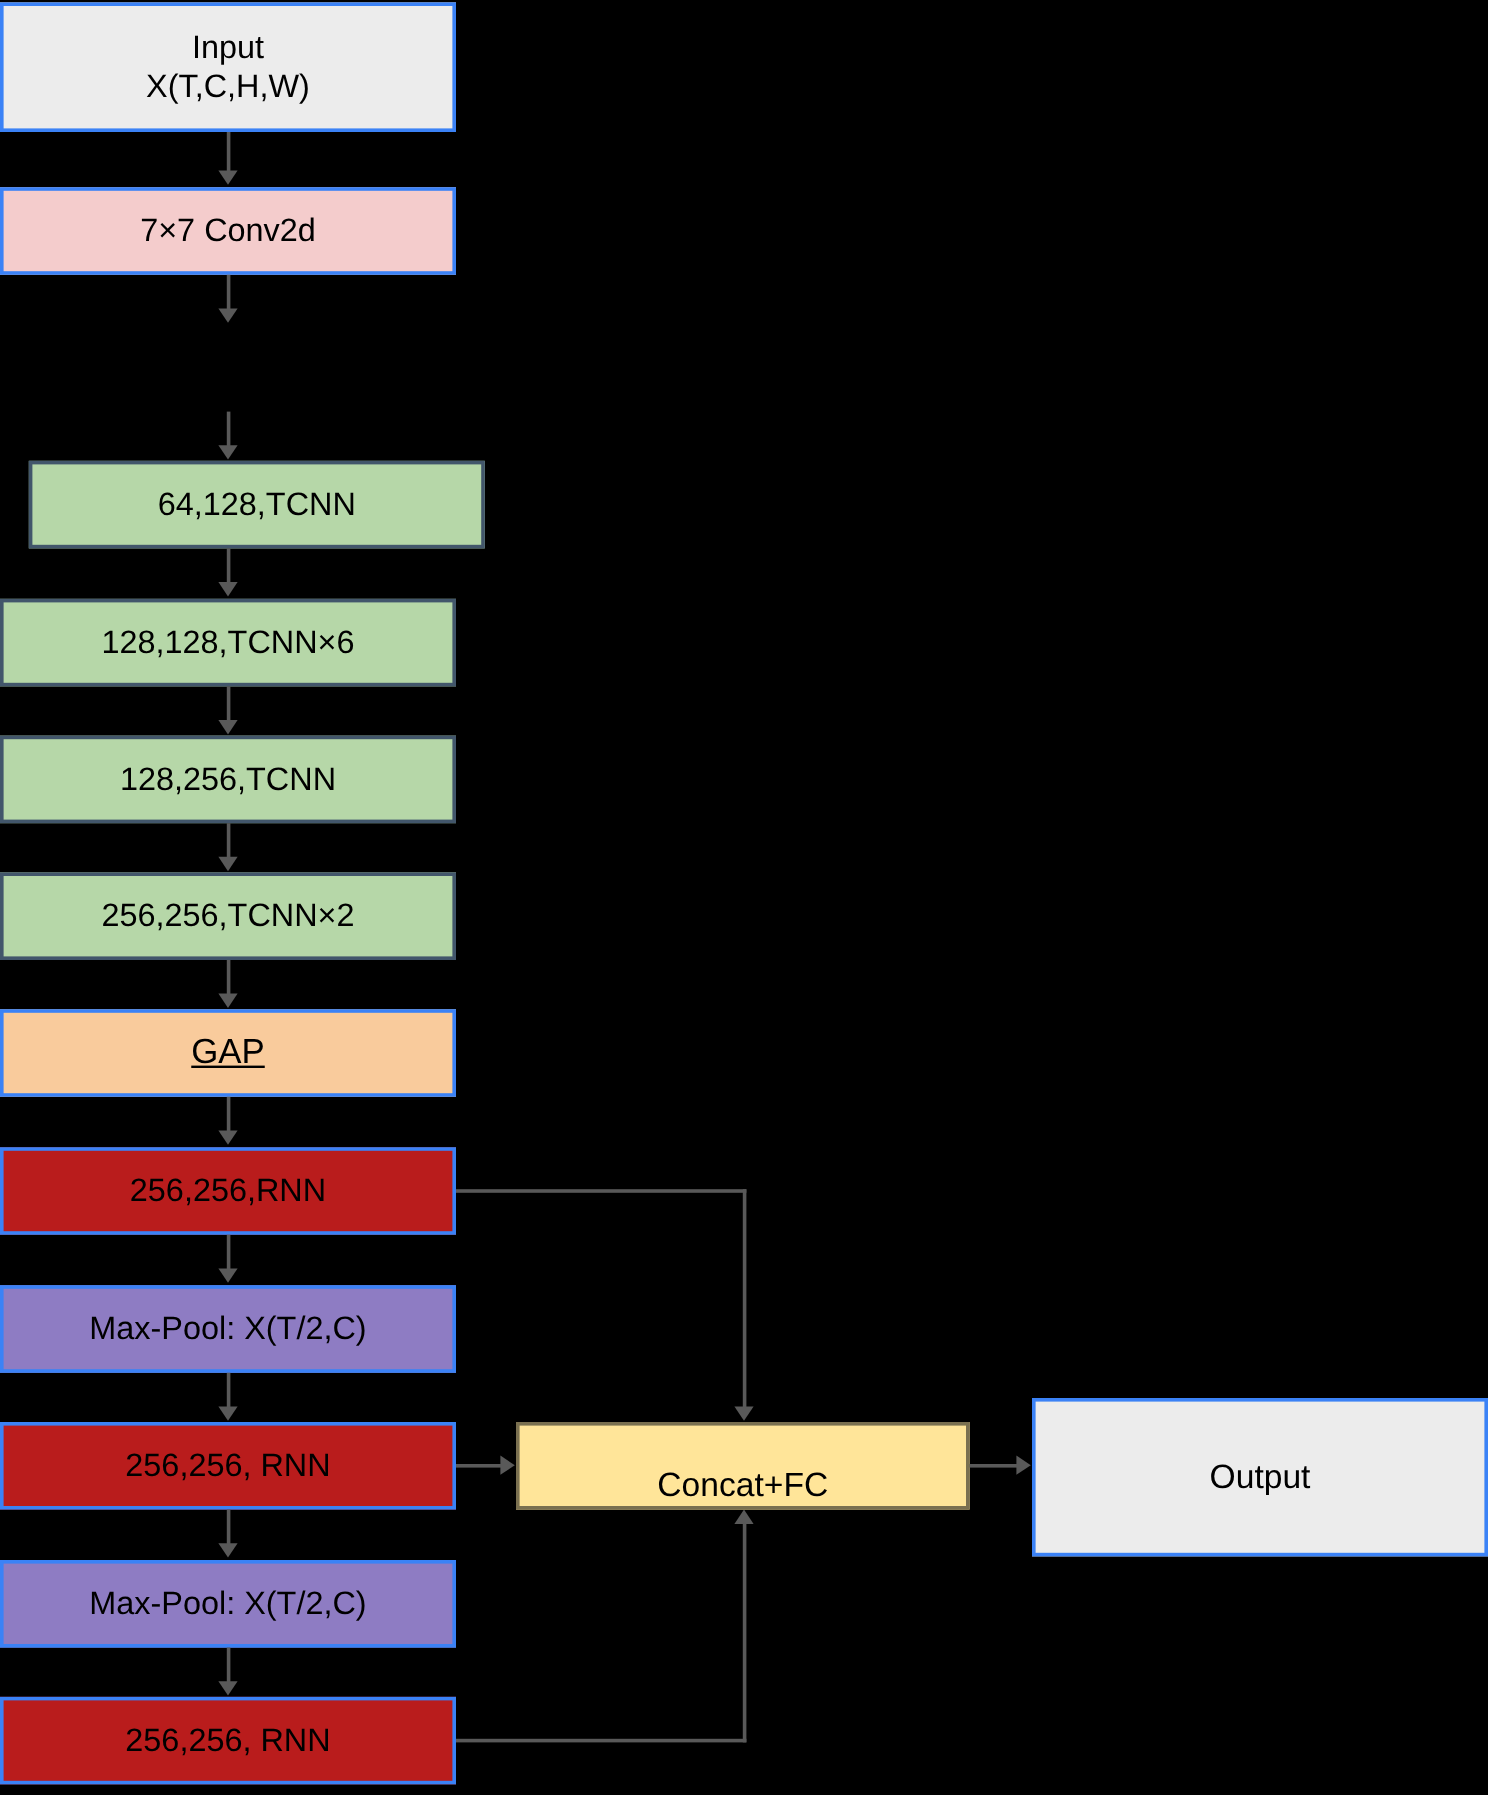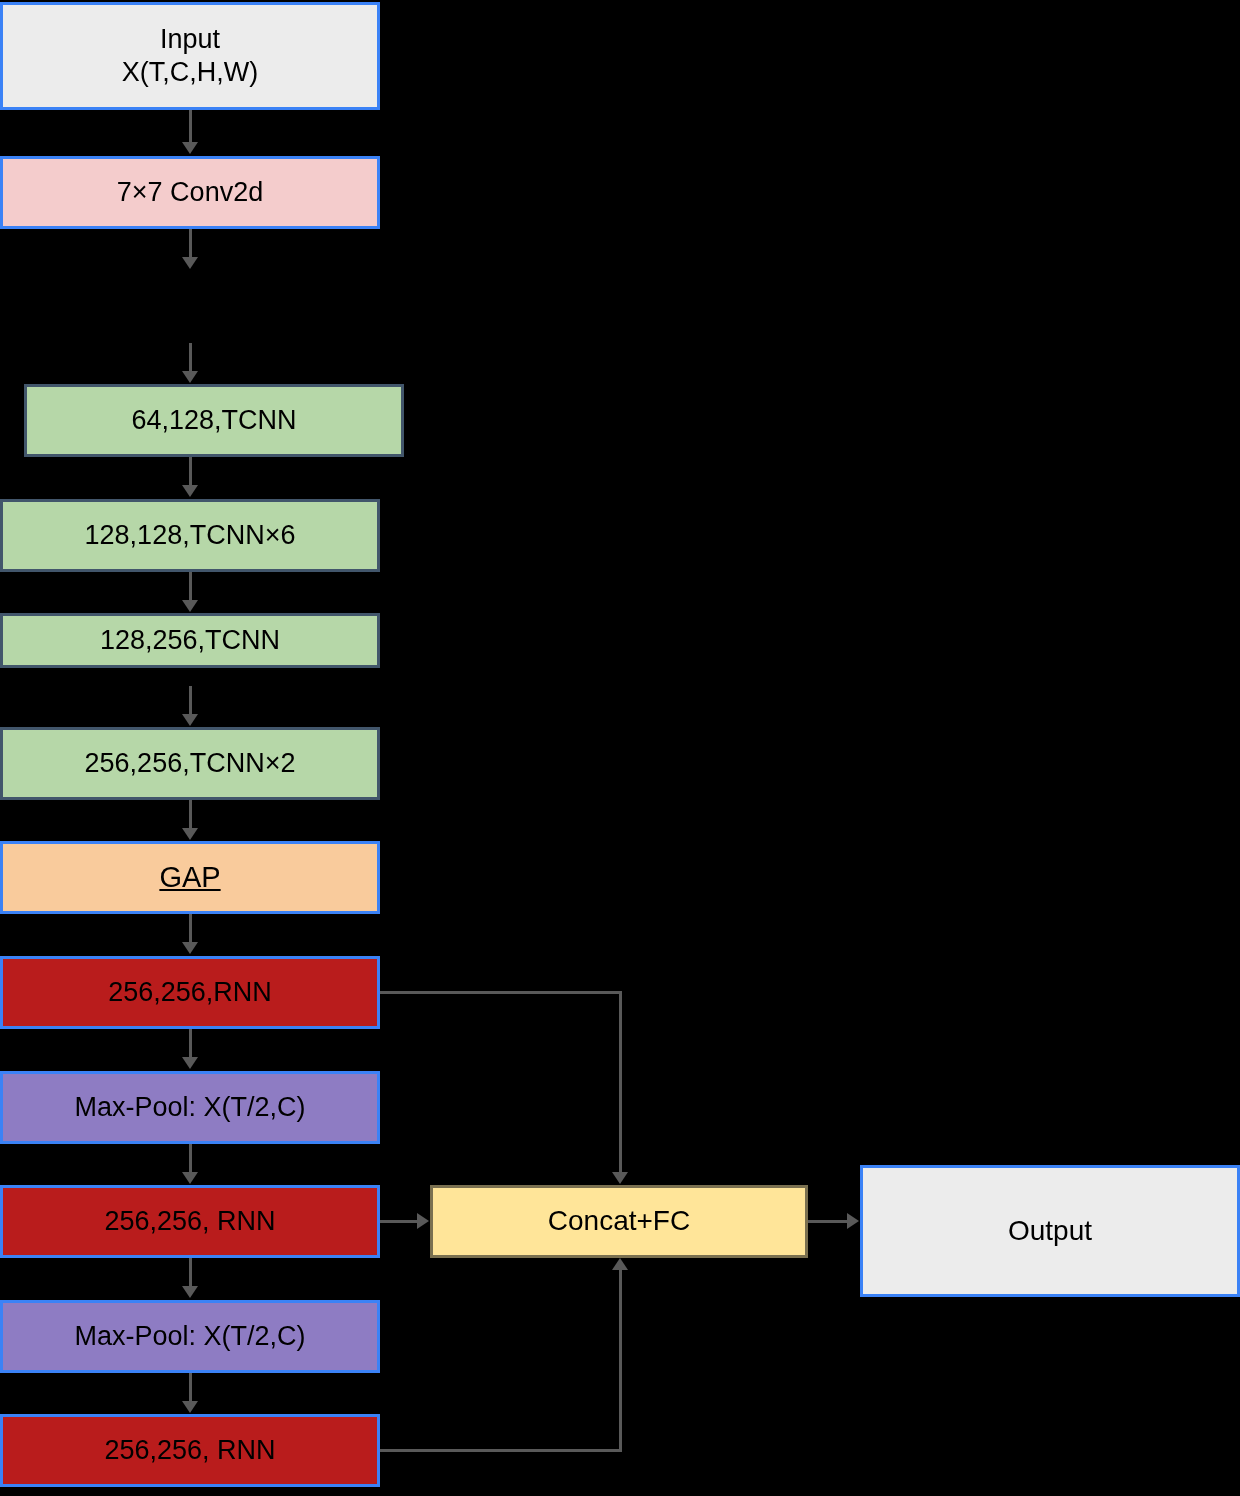--- a/index.html
+++ b/index.html
@@ -103,21 +103,21 @@
   <div class="conn conn-v" style="left:189px; top:457px; width:3px; height:29px;"></div>
   <div class="arrowhead arrow-down" style="left:182px; top:485px;"></div>
 
   <div class="node fill-green" style="left:0px; top:499px; width:380px; height:73px; font-size:27px;">
     <span class="label">128,128,TCNN×6</span>
   </div>
 
   <div class="conn conn-v" style="left:189px; top:572px; width:3px; height:29px;"></div>
   <div class="arrowhead arrow-down" style="left:182px; top:600px;"></div>
 
-  <div class="node fill-green" style="left:0px; top:613px; width:380px; height:55px; font-size:27px;">
+  <div class="node fill-green" style="left:0px; top:613px; width:380px; height:73px; font-size:27px;">
     <span class="label">128,256,TCNN</span>
   </div>
 
   <div class="conn conn-v" style="left:189px; top:686px; width:3px; height:29px;"></div>
   <div class="arrowhead arrow-down" style="left:182px; top:714px;"></div>
 
   <div class="node fill-green" style="left:0px; top:727px; width:380px; height:73px; font-size:27px;">
     <span class="label">256,256,TCNN×2</span>
   </div>
 
@@ -167,21 +167,21 @@
   <div class="conn conn-v" style="left:619px; top:991px; width:3px; height:182px;"></div>
   <div class="arrowhead arrow-down" style="left:612px; top:1172px;"></div>
 
   <div class="conn conn-h" style="left:380px; top:1220px; width:38px; height:3px;"></div>
   <div class="arrowhead arrow-right" style="left:417px; top:1213px;"></div>
 
   <div class="conn conn-h" style="left:380px; top:1449px; width:242px; height:3px;"></div>
   <div class="conn conn-v" style="left:619px; top:1270px; width:3px; height:182px;"></div>
   <div class="arrowhead arrow-up" style="left:612px; top:1258px;"></div>
 
-  <div class="node fill-yellow" style="left:430px; top:1185px; width:378px; height:73px; font-size:28px;">
+  <div class="node fill-yellow" style="left:430px; top:1185px; width:378px; height:73px; font-size:28px;align-items:flex-end;">
     <span class="label">Concat+FC</span>
   </div>
 
   <div class="conn conn-h" style="left:808px; top:1220px; width:40px; height:3px;"></div>
   <div class="arrowhead arrow-right" style="left:847px; top:1213px;"></div>
 
   <div class="node fill-gray" style="left:860px; top:1165px; width:380px; height:132px; font-size:28px;">
     <span class="label">Output</span>
   </div>
 

